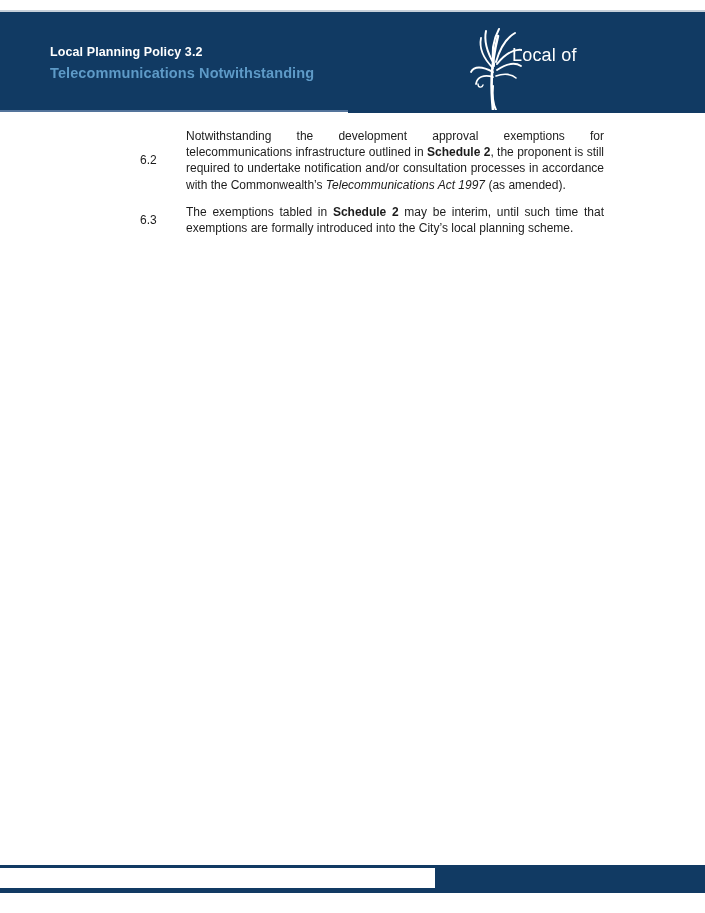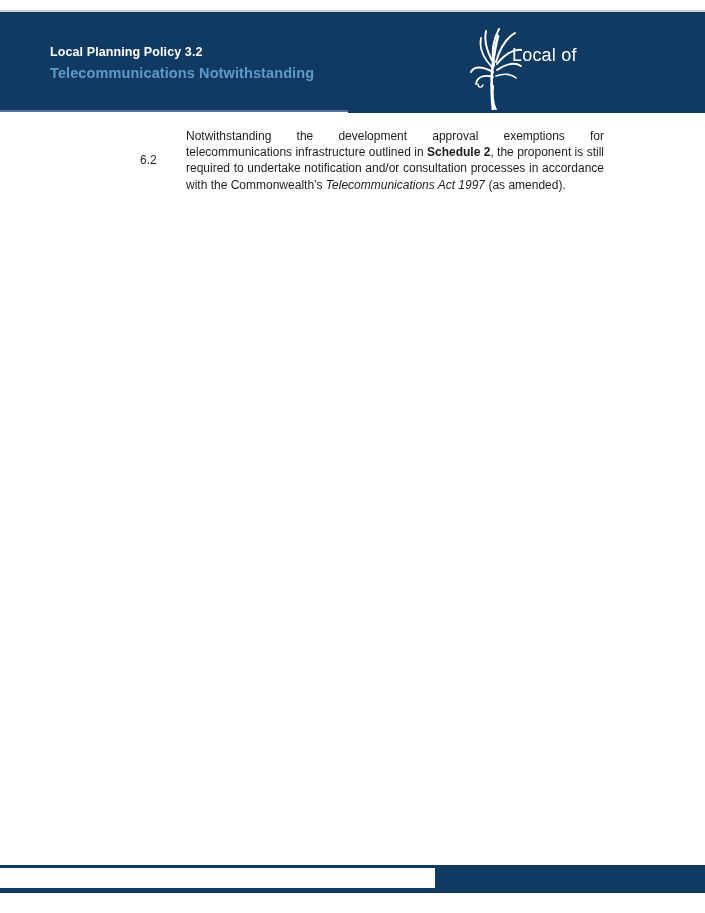--- a/index.html
+++ b/index.html
@@ -165,18 +165,22 @@
 <div class="header-band-edge-left"></div>
 <div class="header-band-edge-right"></div>
 
 <section class="clauses" id="clauses">
 
     <div class="clause">
       <div class="clause-num">6.2</div>
       <div class="clause-text"><span>Notwithstanding the development approval exemptions for telecommunications infrastructure outlined in </span><span style="font-weight: bold;">Schedule 2</span><span>, the proponent is still required to undertake notification and/or consultation processes in accordance with the Commonwealth’s </span><span style="font-style: italic;">Telecommunications Act 1997</span><span> (as amended).</span></div>
     </div>
 
+    <div class="clause">
+      <div class="clause-num">6.3</div>
+      <div class="clause-text"><span>The exemptions tabled in </span><span style="font-weight: bold;">Schedule 2</span><span> may be interim, until such time that exemptions are formally introduced into the City’s local planning scheme.</span></div>
+    </div>
   </section>
 
 <div class="footer">
   <div class="footer-box"></div>
   <div class="footer-block"></div>
 </div>
 
 </body></html>

